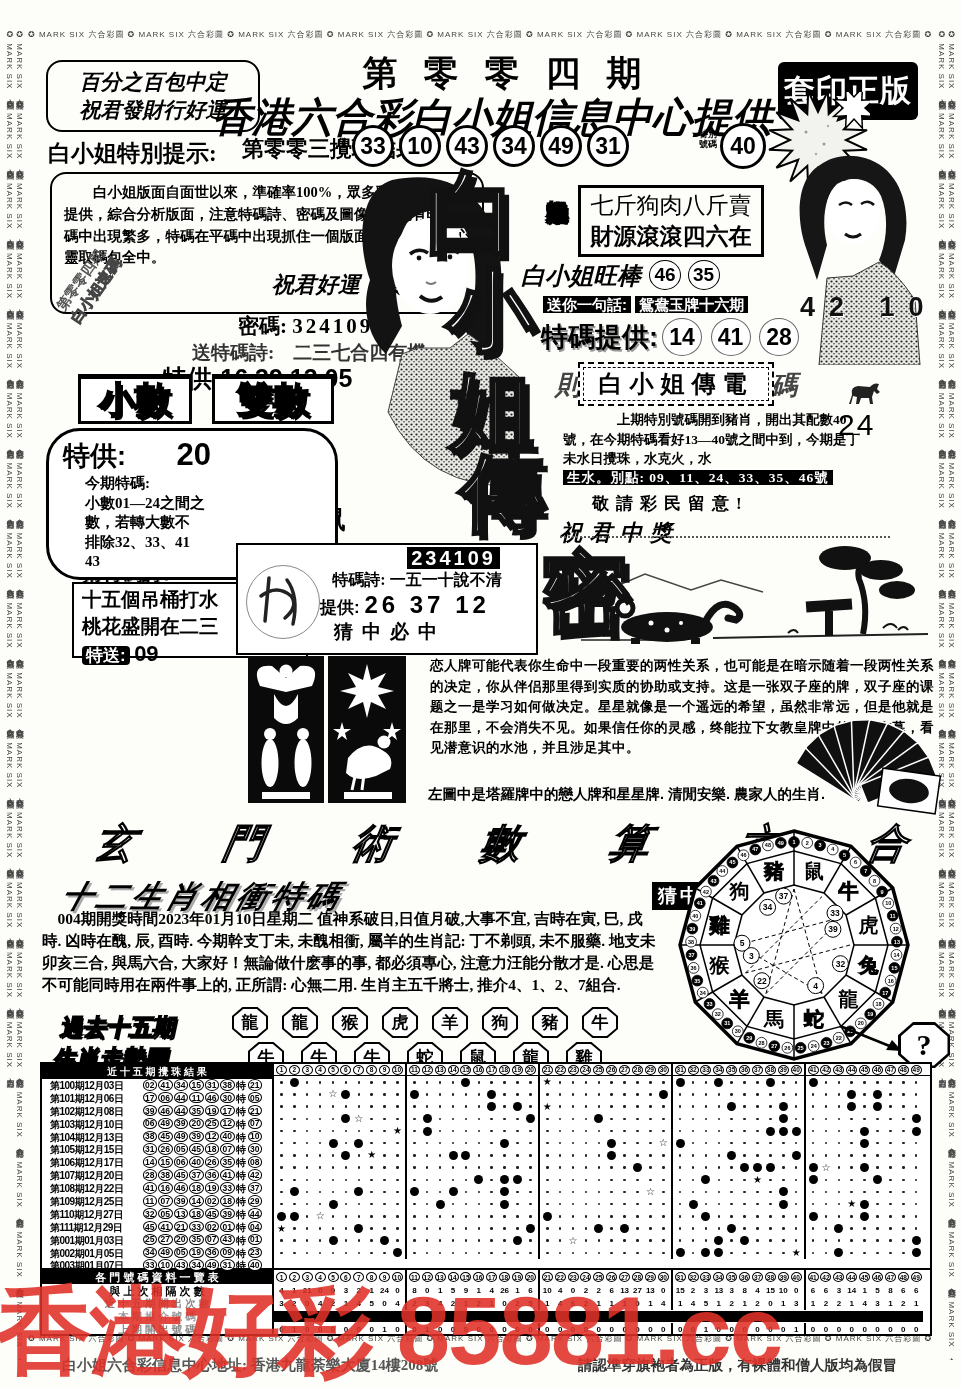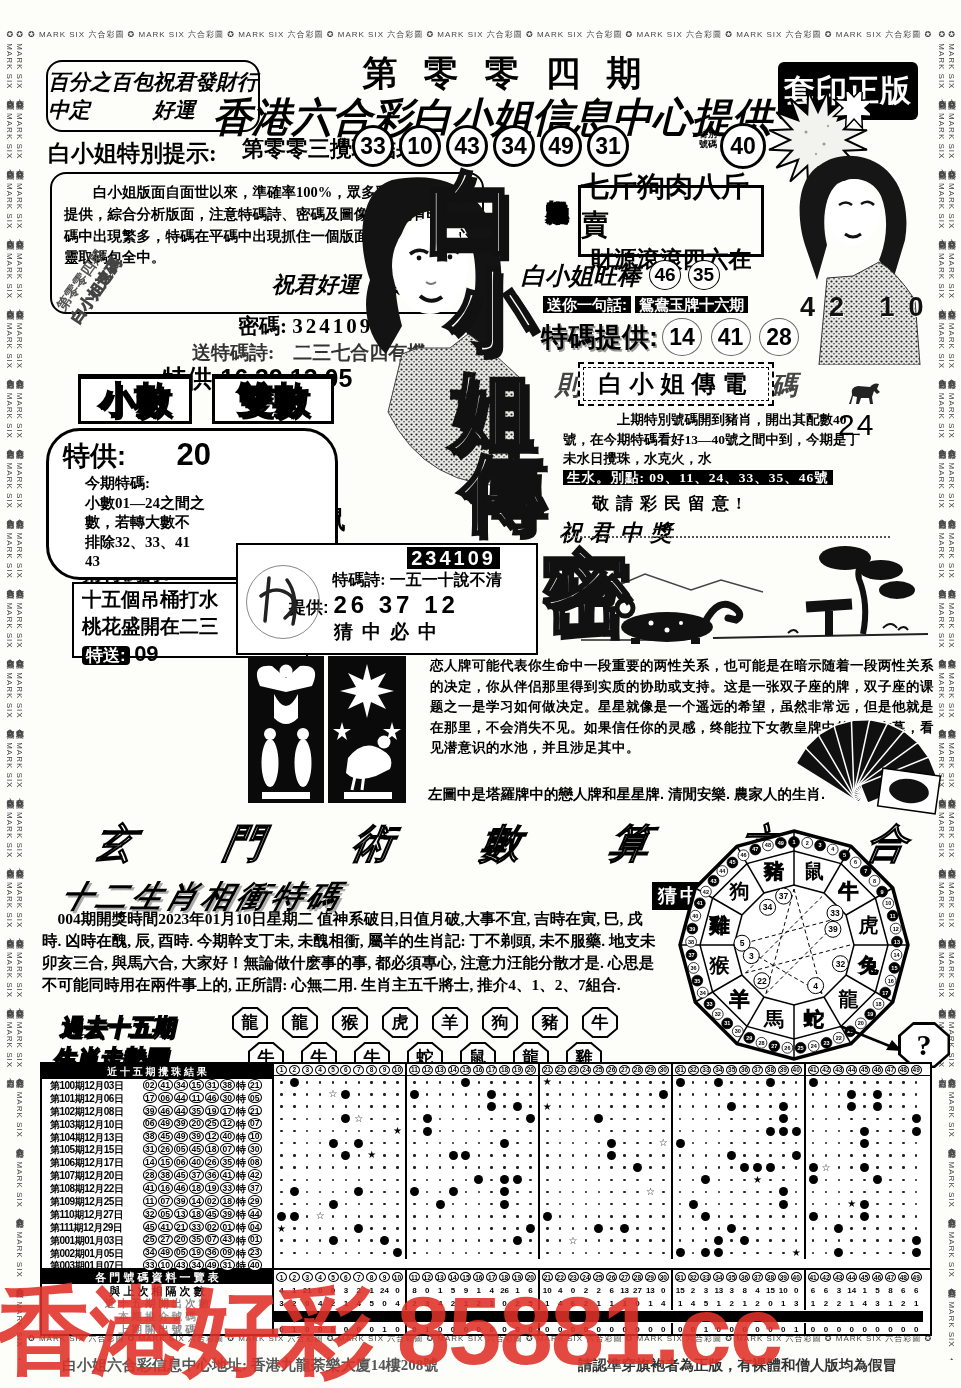--- a/index.html
+++ b/index.html
@@ -39,21 +39,21 @@
 </head>
 <body>
 
 <div id="page">
 
   <div class="logo-strip" style="left:28px;top:30px;width:905px;height:18px">✪ MARK SIX 六合彩圖    ✪ MARK SIX 六合彩圖    ✪ MARK SIX 六合彩圖    ✪ MARK SIX 六合彩圖    ✪ MARK SIX 六合彩圖    ✪ MARK SIX 六合彩圖    ✪ MARK SIX 六合彩圖    ✪ MARK SIX 六合彩圖    ✪ MARK SIX 六合彩圖    ✪ MARK SIX 六合彩圖    ✪ MARK SIX 六合彩圖    ✪ MARK SIX 六合彩圖    ✪ MARK SIX 六合彩圖    </div>
   <div class="logo-strip v" style="left:4px;top:30px;width:20px;height:1330px">✪ MARK SIX 六合彩圖    ✪ MARK SIX 六合彩圖    ✪ MARK SIX 六合彩圖    ✪ MARK SIX 六合彩圖    ✪ MARK SIX 六合彩圖    ✪ MARK SIX 六合彩圖    ✪ MARK SIX 六合彩圖    ✪ MARK SIX 六合彩圖    ✪ MARK SIX 六合彩圖    ✪ MARK SIX 六合彩圖    ✪ MARK SIX 六合彩圖    ✪ MARK SIX 六合彩圖    ✪ MARK SIX 六合彩圖    ✪ MARK SIX 六合彩圖    ✪ MARK SIX 六合彩圖    ✪ MARK SIX 六合彩圖    ✪ MARK SIX 六合彩圖    ✪ MARK SIX 六合彩圖    ✪ MARK SIX 六合彩圖    ✪ MARK SIX 六合彩圖    ✪ MARK SIX 六合彩圖    ✪ MARK SIX 六合彩圖    ✪ MARK SIX 六合彩圖    ✪ MARK SIX 六合彩圖    ✪ MARK SIX 六合彩圖    ✪ MARK SIX 六合彩圖    ✪ MARK SIX 六合彩圖    ✪ MARK SIX 六合彩圖    ✪ MARK SIX 六合彩圖    ✪ MARK SIX 六合彩圖    ✪ MARK SIX 六合彩圖    ✪ MARK SIX 六合彩圖    ✪ MARK SIX 六合彩圖    ✪ MARK SIX 六合彩圖    </div>
   <div class="logo-strip v" style="left:936px;top:30px;width:20px;height:1330px">✪ MARK SIX 六合彩圖    ✪ MARK SIX 六合彩圖    ✪ MARK SIX 六合彩圖    ✪ MARK SIX 六合彩圖    ✪ MARK SIX 六合彩圖    ✪ MARK SIX 六合彩圖    ✪ MARK SIX 六合彩圖    ✪ MARK SIX 六合彩圖    ✪ MARK SIX 六合彩圖    ✪ MARK SIX 六合彩圖    ✪ MARK SIX 六合彩圖    ✪ MARK SIX 六合彩圖    ✪ MARK SIX 六合彩圖    ✪ MARK SIX 六合彩圖    ✪ MARK SIX 六合彩圖    ✪ MARK SIX 六合彩圖    ✪ MARK SIX 六合彩圖    ✪ MARK SIX 六合彩圖    ✪ MARK SIX 六合彩圖    ✪ MARK SIX 六合彩圖    ✪ MARK SIX 六合彩圖    ✪ MARK SIX 六合彩圖    ✪ MARK SIX 六合彩圖    ✪ MARK SIX 六合彩圖    ✪ MARK SIX 六合彩圖    ✪ MARK SIX 六合彩圖    ✪ MARK SIX 六合彩圖    ✪ MARK SIX 六合彩圖    ✪ MARK SIX 六合彩圖    ✪ MARK SIX 六合彩圖    ✪ MARK SIX 六合彩圖    ✪ MARK SIX 六合彩圖    ✪ MARK SIX 六合彩圖    ✪ MARK SIX 六合彩圖    </div>
   <div class="logo-strip" style="left:28px;top:1334px;width:905px;height:16px">✪ MARK SIX 六合彩圖    ✪ MARK SIX 六合彩圖    ✪ MARK SIX 六合彩圖    ✪ MARK SIX 六合彩圖    ✪ MARK SIX 六合彩圖    ✪ MARK SIX 六合彩圖    ✪ MARK SIX 六合彩圖    ✪ MARK SIX 六合彩圖    ✪ MARK SIX 六合彩圖    ✪ MARK SIX 六合彩圖    ✪ MARK SIX 六合彩圖    ✪ MARK SIX 六合彩圖    ✪ MARK SIX 六合彩圖    </div>
 
-  <div class="abs box-r" style="left:46px;top:60px;width:214px;height:72px;display:flex;flex-direction:row;justify-content:center;align-items:center">
+  <div class="abs box-r" style="left:46px;top:60px;width:214px;height:72px;display:flex;flex-direction:column;justify-content:center;align-items:center">
     <div class="script" style="font-size:21px">百分之百包中定</div>
     <div class="script" style="font-size:21px">祝君發財行好運</div>
   </div>
   <div class="abs serif" style="left:280px;top:50px;width:470px;text-align:center;font-size:35px;font-weight:900;letter-spacing:26px">第零零四期</div>
   <div class="abs serif" style="left:212px;top:90px;width:585px;font-size:40px;font-weight:900;font-style:italic;white-space:nowrap">香港六合彩白小姐信息中心提供</div>
   <div class="abs" style="left:778px;top:62px;width:140px;height:58px;background:#000;color:#fff;display:flex;align-items:center;justify-content:center;font-size:31px;font-weight:900;border-radius:6px;letter-spacing:1px">
     <span>套印正版</span>
   </div>
   <div class="abs serif" style="left:48px;top:138px;font-size:23px;font-weight:900">白小姐特別提示:</div>
   <div class="abs serif" style="left:242px;top:134px;font-size:22px;font-weight:900">第零零三攪珠結果</div>
@@ -108,21 +108,21 @@
     <path d="M112,85 q9,-6 17,0" stroke="#111" stroke-width="3.5" fill="none"></path>
     <circle cx="89" cy="90" r="2.4" fill="#111"></circle>
       <circle cx="120" cy="89" r="2.4" fill="#111"></circle>
     <path d="M96,114 q5,4 10,0" stroke="#777" stroke-width="2" fill="none"></path>
     <path d="M90,128 q11,9 22,1" stroke="#111" stroke-width="4" fill="none"></path>
     <path d="M72,186 L58,244 Q96,322 188,318 L190,318 L190,210 Q154,176 138,166 L120,180 L88,180 Z" fill="url(#spk)" stroke="#444"></path>
   </svg>
 
   <div class="abs bub" style="left:545px;top:185px;width:26px;writing-mode:vertical-rl;font-size:21px;-webkit-text-stroke:1.5px #000;text-shadow:2px 2px 0 #000;height:150px">白小姐贈送</div>
   <div class="abs" style="left:578px;top:185px;width:186px;height:72px;border:3.5px solid #000;display:flex;flex-direction:column;justify-content:center;align-items:center">
-    <div style="font-size:28px;font-weight:700">七斤狗肉八斤賣</div>
+    <div style="font-size:23px;font-weight:400">七斤狗肉八斤賣</div>
     <div style="font-size:23px;font-weight:900">財源滾滾四六在</div>
   </div>
   <div class="abs" style="left:521px;top:260px;display:flex;align-items:flex-start">
     <span class="script" style="font-size:24px">白小姐旺棒</span>
     <span class="nc" style="width:32px;height:30px;font-size:19px;border-width:1.5px;margin-left:8px">46</span>
     <span class="nc" style="width:32px;height:30px;font-size:19px;border-width:1.5px;margin-left:6px">35</span>
   </div>
   <div class="abs" style="left:543px;top:296px;font-size:15px;font-weight:800">
     <span class="inv">送你一句話:</span> <span class="inv">鴛鴦玉牌十六期</span>
   </div>
@@ -165,21 +165,21 @@
   <div class="abs" style="left:82px;top:560px;font-size:20px;font-weight:900;text-shadow:1px 1px 0 #888">猜特碼詩:</div>
   <div class="abs" style="left:72px;top:582px;width:236px;height:76px;border:2.5px solid #000;padding:2px 8px;background:#fff">
     <div class="serif" style="font-size:19.5px;font-weight:900">十五個吊桶打水</div>
     <div class="serif" style="font-size:19.5px;font-weight:900">桃花盛開在二三</div>
     <div style="margin-top:1px"><span class="inv" style="font-size:17px;font-weight:900;border-radius:4px">特送:</span> <span style="font-size:22px;font-weight:700">09</span></div>
   </div>
 
   <div class="abs" style="left:236px;top:543px;width:302px;height:112px;border:2px solid #000;background:#fff;padding:2px 10px;z-index:2">
     <div style="text-align:right;margin-right:26px"><span class="inv" style="font-size:20px;font-weight:900;letter-spacing:3px">234109</span></div>
     <div class="serif" style="text-align:center;margin-left:60px;font-size:16px;font-weight:900"><span>特碼詩:</span> <span>一五一十說不清</span></div>
-    <div style="margin-left:41px;font-size:17px;font-weight:900"><span>提供:</span> <span style="font-size:24px;font-weight:700;letter-spacing:4px">26 37 12</span></div>
+    <div style="margin-left:72px;font-size:17px;font-weight:900"><span>提供:</span> <span style="font-size:24px;font-weight:700;letter-spacing:4px">26 37 12</span></div>
     <div class="serif" style="margin-left:86px;font-size:19px;font-weight:900;letter-spacing:9px">猜中必中</div>
   </div>
   <div class="abs" style="left:246px;top:565px;width:74px;height:74px;border:1.5px solid #888;border-radius:50%;z-index:3">
     <svg width="70" height="70" viewBox="0 0 70 70">
         <path d="M22,12 L18,55 M14,30 Q30,18 44,30 Q52,40 38,52 M40,14 Q52,30 46,58" stroke="#222" stroke-width="3.5" fill="none" stroke-linecap="round"></path>
       </svg>
   </div>
 
   <span class="vchar" style="left:426px;top:168px;font-size:92px">白</span>
   <span class="vchar" style="left:446px;top:268px;font-size:88px">小</span>

